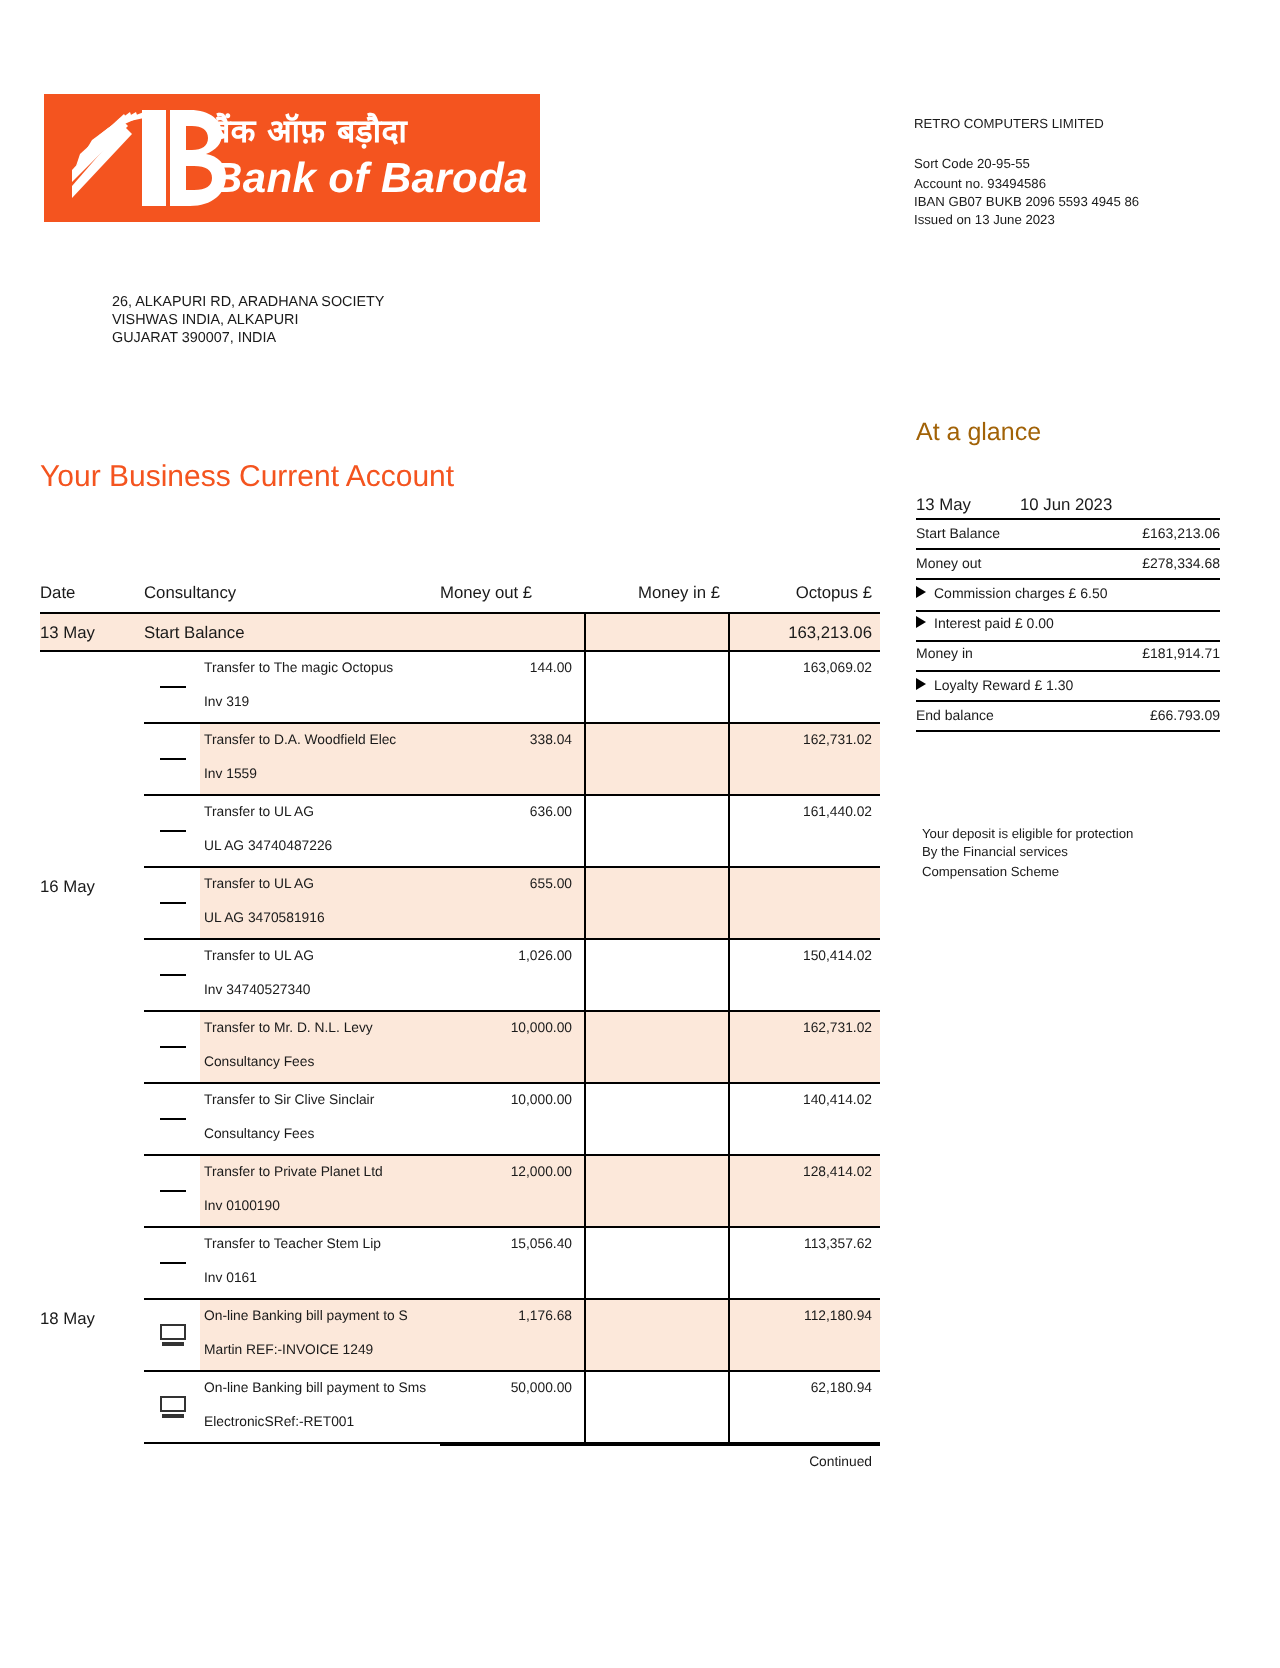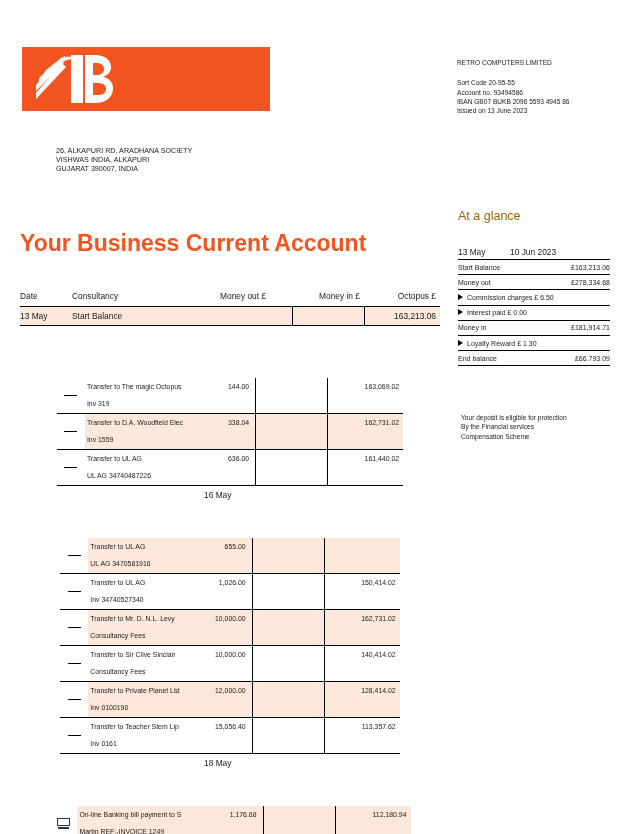--- a/index.html
+++ b/index.html
@@ -28,21 +28,21 @@
   
   #bank-address { position:absolute; left:56px; top:146px; font-size:7.2px; line-height:9.2px; color:#1a1a1a; }
 
   
   #customer-block { position:absolute; left:457px; top:58px; font-size:6.6px; line-height:9.3px; color:#1a1a1a; }
   #customer-name { margin-bottom:11px; }
 
   
   #statement-title {
     position:absolute; left:20px; top:230px;
-    font-size:23px; color:#F4541F; font-weight:bold; white-space:nowrap;
+    font-size:15px; color:#F4541F; font-weight:normal; white-space:nowrap;
   }
 
   
   #glance { position:absolute; left:458px; top:209px; width:152px; }
   #glance-title { font-size:12.5px; color:#a16207; margin-bottom:24px; }
   .glance-row {
     display:flex; align-items:baseline; font-size:7px; line-height:9px;
     padding:2.6px 0 2.6px 0; white-space:nowrap;
   }
   .glance-row .gl { flex:1 1 auto; }
@@ -67,21 +67,21 @@
   .col-desc { flex:1 1 auto; }
   .col-out  { width:72px; flex:0 0 72px; text-align:left; padding-right:6px; }
   .col-in   { width:72px; flex:0 0 72px; text-align:right; padding-right:6px; }
   .col-bal  { width:76px; flex:0 0 76px; text-align:right; padding-right:4px; }
 
   .thead .col-out, .thead .col-in, .thead .col-bal { padding-right:4px; }
 
   
   #head-rule { border-bottom:1px solid #000; }
 
-  .row { display:flex; align-items:center; position:relative;flex-direction:column; }
+  .row { display:flex; align-items:flex-start; position:relative; }
 
   .grp { position:relative; }
   .grp-date {
     width:52px; flex:0 0 52px; font-size:8.4px; padding-top:4px; white-space:nowrap;
   }
 
   .txn { display:flex; border-bottom:1px solid #000; }
   .txn .mark { width:28px; flex:0 0 28px; display:flex; align-items:center; justify-content:center; }
   .txn .body { flex:1 1 auto; display:flex; }
   .txn .zone-desc { flex:1 1 auto; padding:4px 0 4px 2px; }
@@ -125,20 +125,22 @@
       <path d="M16 36 L18 30 L40 10 L42 13 Z"></path>
       <path d="M21 28 L24 23 L43 9 L44 12 Z"></path>
       <path d="M27 21 L32 17 L46 9 L47 12 Z"></path>
       <path d="M36 15 L42 12 L50 9 L50 12 Z"></path>
       <path d="M49 8 h12 v48 h-12 z"></path>
       <path d="M63 8 h10 c10 0 16 5 16 12 c0 5 -3 8 -8 10 c6 1 10 5 10 11 c0 9 -7 15 -18 15 h-10 z
                M71 16 v12 h3 c5 0 8 -2 8 -6 c0 -4 -3 -6 -8 -6 z
                M71 36 v12 h4 c6 0 9 -2 9 -6 c0 -4 -3 -6 -9 -6 z"></path>
     </g>
   </svg>
+  <div class="logo-word" id="logo-hindi">बैंक ऑफ़ बड़ौदा</div>
+  <div class="logo-word" id="logo-english">Bank of Baroda</div>
 </div>
 
 <div id="bank-address">
   <div>26, ALKAPURI RD, ARADHANA SOCIETY</div>
   <div>VISHWAS INDIA, ALKAPURI</div>
   <div>GUJARAT 390007, INDIA</div>
 </div>
 
 <div id="customer-block">
   <div id="customer-name">RETRO COMPUTERS LIMITED</div>

